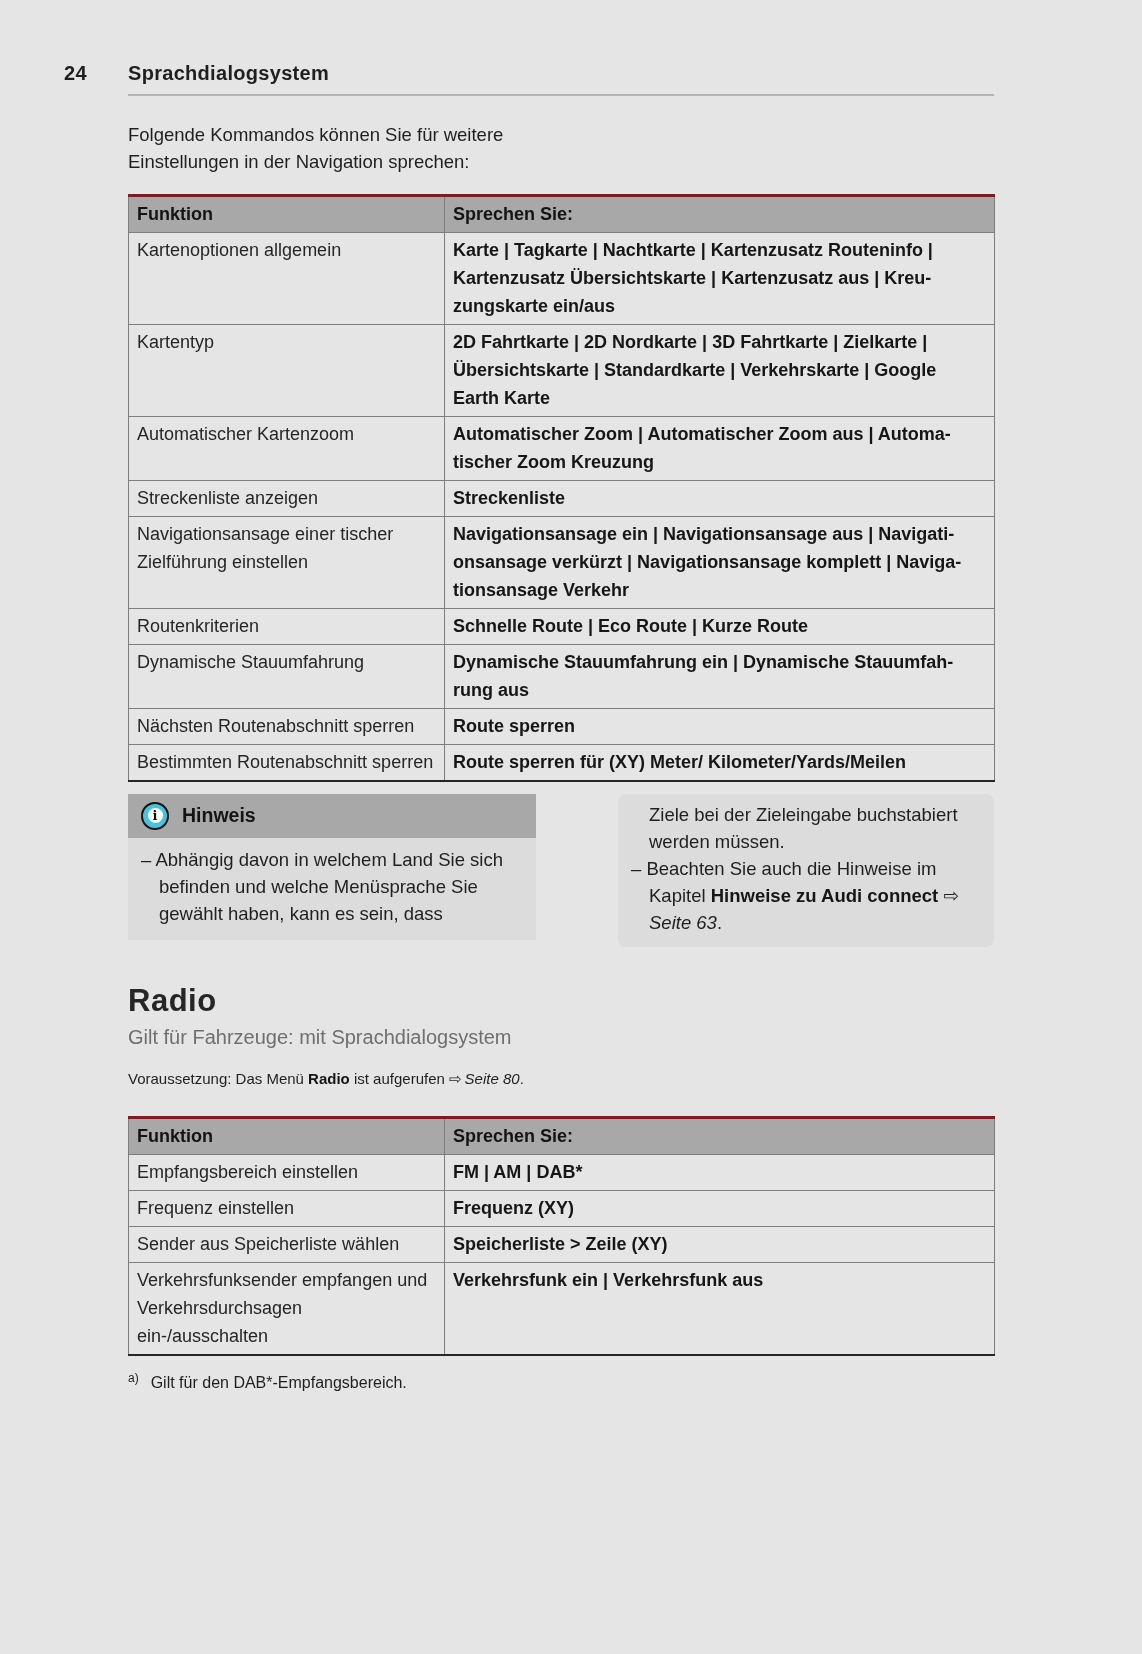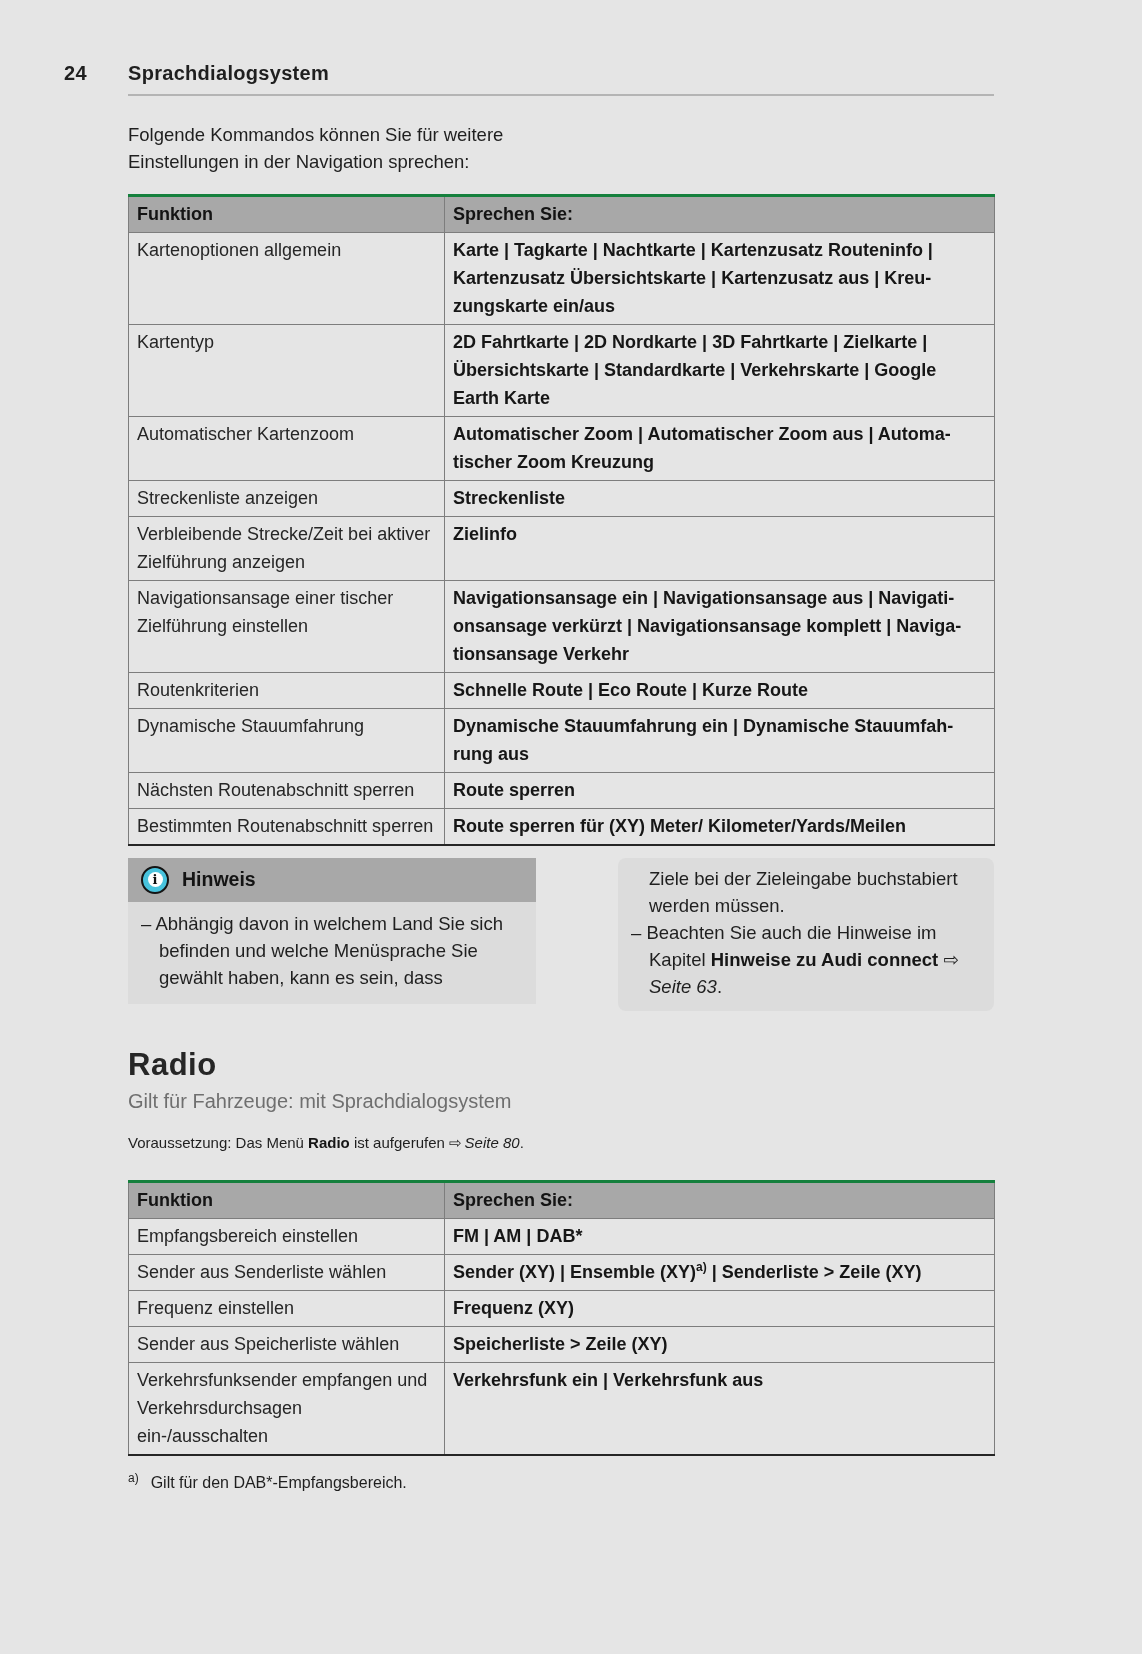--- a/index.html
+++ b/index.html
@@ -30,21 +30,21 @@
   col.c1 { width:316px; }
   col.c2 { width:550px; }
   .cmd-table th, .cmd-table td {
     border:1px solid #7d7d7d;
     padding:3px 8px 4px 8px;
     line-height:28px;
     vertical-align:top; text-align:left;
   }
   .cmd-table thead th {
     background:#a8a8a8; font-weight:bold; color:#141414;
-    border-top:3px solid #15803d;
+    border-top:3px solid #7f1d1d;
   }
   .cmd-table tbody tr:last-child td { border-bottom:2px solid #262626; }
   td.cmd { font-weight:bold; color:#161616; }
   td.fn  { font-weight:normal; color:#262626; }
   .cmd sup { font-size:12px; line-height:0; vertical-align:super; }
 
   .note-row {
     display:flex; justify-content:space-between; align-items:flex-start;
     margin-top:12px; width:866px;
   }
@@ -123,24 +123,20 @@
           <td class="fn">Kartentyp</td>
           <td class="cmd">2D Fahrtkarte | 2D Nordkarte | 3D Fahrtkarte | Zielkarte | Übersichtskarte | Standardkarte | Verkehrskarte | Google Earth Karte</td>
         </tr>
         <tr>
           <td class="fn">Automatischer Kartenzoom</td>
           <td class="cmd">Automatischer Zoom | Automatischer Zoom aus | Automa­tischer Zoom Kreuzung</td>
         </tr>
         <tr>
           <td class="fn">Streckenliste anzeigen</td>
           <td class="cmd">Streckenliste</td>
-        </tr>
-        <tr>
-          <td class="fn">Verbleibende Strecke/Zeit bei akti­ver Zielführung anzeigen</td>
-          <td class="cmd">Zielinfo</td>
         </tr>
         <tr>
           <td class="fn">Navigationsansage einer tischer Zielführung einstellen</td>
           <td class="cmd">Navigationsansage ein | Navigationsansage aus | Navigati­onsansage verkürzt | Navigationsansage komplett | Naviga­tionsansage Verkehr</td>
         </tr>
         <tr>
           <td class="fn">Routenkriterien</td>
           <td class="cmd">Schnelle Route | Eco Route | Kurze Route</td>
         </tr>
         <tr>
@@ -192,24 +188,20 @@
           <th>Funktion</th>
           <th>Sprechen Sie:</th>
         </tr>
       </thead>
       <tbody>
         <tr>
           <td class="fn">Empfangsbereich einstellen</td>
           <td class="cmd">FM | AM | DAB*</td>
         </tr>
         <tr>
-          <td class="fn">Sender aus Senderliste wählen</td>
-          <td class="cmd"><span>Sender (XY) | Ensemble (XY)</span><sup>a)</sup><span> | Senderliste &gt; Zeile (XY)</span></td>
-        </tr>
-        <tr>
           <td class="fn">Frequenz einstellen</td>
           <td class="cmd">Frequenz (XY)</td>
         </tr>
         <tr>
           <td class="fn">Sender aus Speicherliste wählen</td>
           <td class="cmd">Speicherliste &gt; Zeile (XY)</td>
         </tr>
         <tr>
           <td class="fn">Verkehrsfunksender empfangen und Verkehrsdurchsagen ein-/ausschalten</td>
           <td class="cmd">Verkehrsfunk ein | Verkehrsfunk aus</td>

